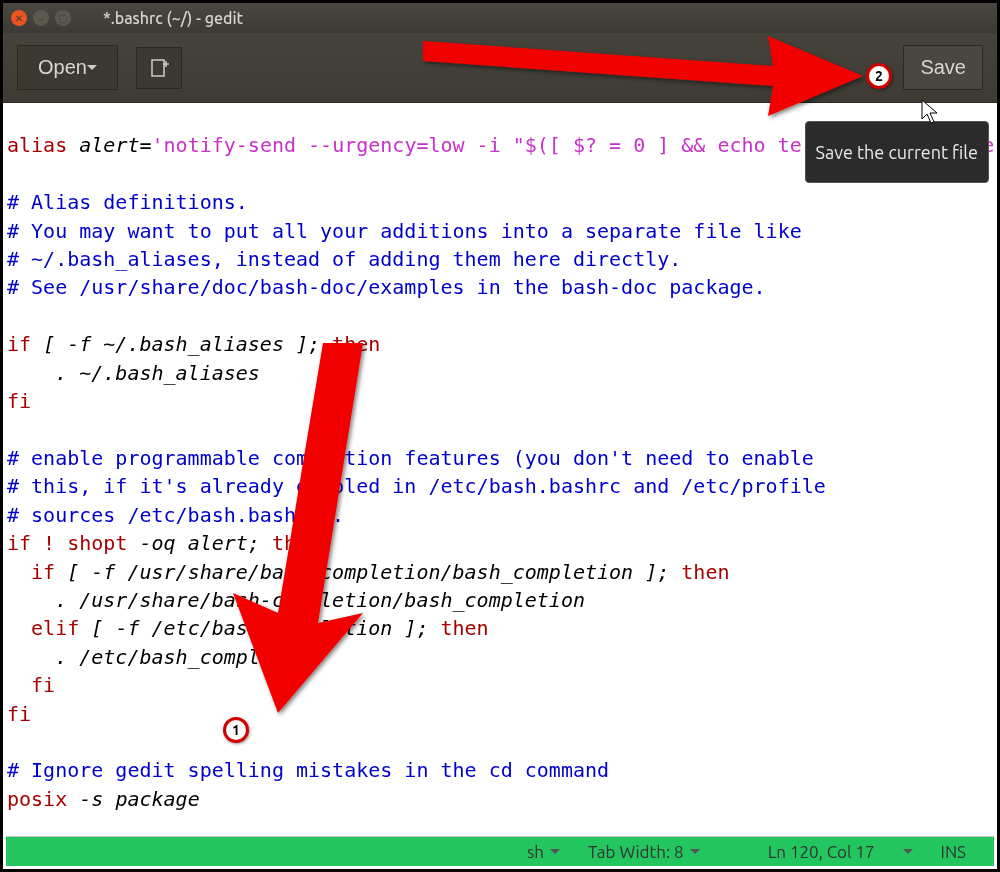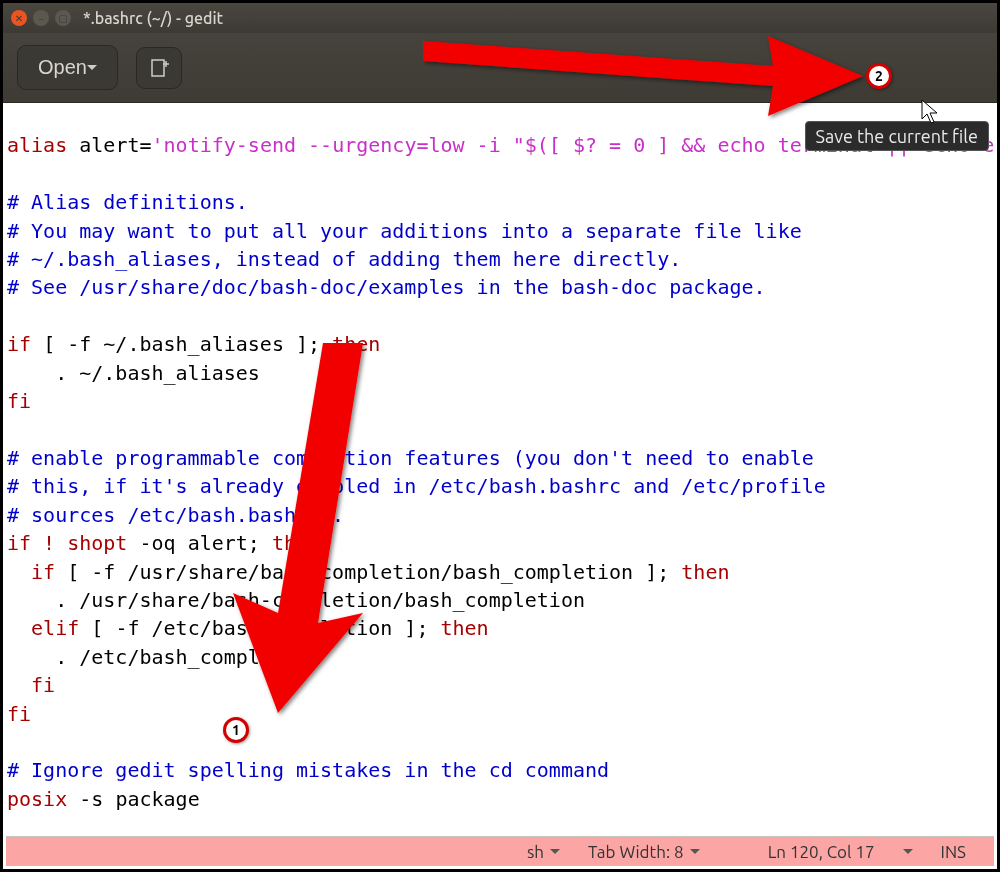--- a/index.html
+++ b/index.html
@@ -22,34 +22,34 @@
     font-size: 16px;
   }
   .win-controls { display: flex; gap: 6px; margin-right: 12px; }
   .win-btn {
     width: 16px; height: 16px; border-radius: 50%;
     display: flex; align-items: center; justify-content: center;
     font-size: 10px; color: #3a3a3a;
   }
   .win-close { background: #e95420; }
   .win-min, .win-max { background: #5b584f; }
-  .title-text { font-weight: 500; color: #d8d6cd; }
+  .title-text { font-weight: 500; color: #d8d6cd; margin-left: 20px; }
   .toolbar {
     background: linear-gradient(#46433c, #3e3b35);
     height: 70px;
     display: flex;
     align-items: center;
     padding: 0 14px;
     gap: 18px;
     border-bottom: 1px solid #2a2823;
   }
   .btn {
     background: #3b3933;
     border: 1px solid #2a2823;
-    border-radius: 9px;
+    border-radius: 1px;
     color: #d8d6cd;
     padding: 10px 16px;
     font-size: 20px;
     display: flex;
     align-items: center;
     gap: 0;
     cursor: pointer;
   }
   .open-btn { padding: 10px 20px; }
   .newtab-btn { padding: 10px 12px; }
@@ -61,26 +61,26 @@
     font-size: 20px;
     line-height: 28.4px;
     height: 722px;
     overflow: hidden;
     white-space: pre;
     position: relative;
   }
   .c-kw  { color: #a60000; font-weight: normal; }
   .c-str { color: #c930c9; }
   .c-cmt { color: #0000cd; margin-top: 12px; }
-  .c-cmd { color: #000; }
+  .c-cmd { color: #000; font-style: italic; }
   .statusbar {
     position: absolute;
     bottom: 3px; left: 3px; right: 3px;
     height: 30px;
-    background: #fca5a5;
+    background: #22c55e;
     border-top: 1px solid #c7c5be;
     display: flex;
     align-items: center;
     font-size: 17px;
     color: #333;
     padding: 0 14px;
   }
   .status-item { display: flex; align-items: center; gap: 6px; padding: 0 14px; cursor: pointer; }
   .status-spacer { flex: 1; }
   .dropdown-arrow {
@@ -89,21 +89,21 @@
     border-right: 5px solid transparent;
     border-top: 5px solid #555;
   }
   .tooltip {
     position: absolute;
     top: 118px; right: 8px;
     background: #2b2b2b;
     color: #eaeaea;
     border: 1px solid #555;
     border-radius: 4px;
-    padding: 4px 10px;
+    padding: 20px 10px;
     font-size: 18px;
     z-index: 50;
   }
   .cursor-icon {
     position: absolute;
     top: 96px; left: 918px;
     z-index: 60;
     pointer-events: none;
   }
   .annot { position: absolute; z-index: 40; pointer-events: none; }
@@ -132,20 +132,23 @@
     <span>Open</span>
     <span class="dropdown-arrow" style="border-top-color:#cfcdc4"></span>
   </button>
   <button class="btn newtab-btn">
     <svg width="20" height="20" viewBox="0 0 20 20">
       <rect x="3" y="2" width="12" height="16" fill="none" stroke="#cfcdc4" stroke-width="1.5"></rect>
       <line x1="14" y1="6" x2="20" y2="6" stroke="#cfcdc4" stroke-width="1.5"></line>
       <line x1="17" y1="3" x2="17" y2="9" stroke="#cfcdc4" stroke-width="1.5"></line>
     </svg>
   </button>
+  <button class="btn save-btn">
+    <span>Save</span>
+  </button>
 </div>
 
 <div class="editor">
 <span class="c-kw">alias</span><span class="c-cmd"> alert=</span><span class="c-str">'notify-send --urgency=low -i "$([ $? = 0 ] &amp;&amp; echo terminal || echo error)" "$(history|tail -n1|sed -e '</span>
 
 <span class="c-cmt"># Alias definitions.
 # You may want to put all your additions into a separate file like
 # ~/.bash_aliases, instead of adding them here directly.
 # See /usr/share/doc/bash-doc/examples in the bash-doc package.</span>
 

